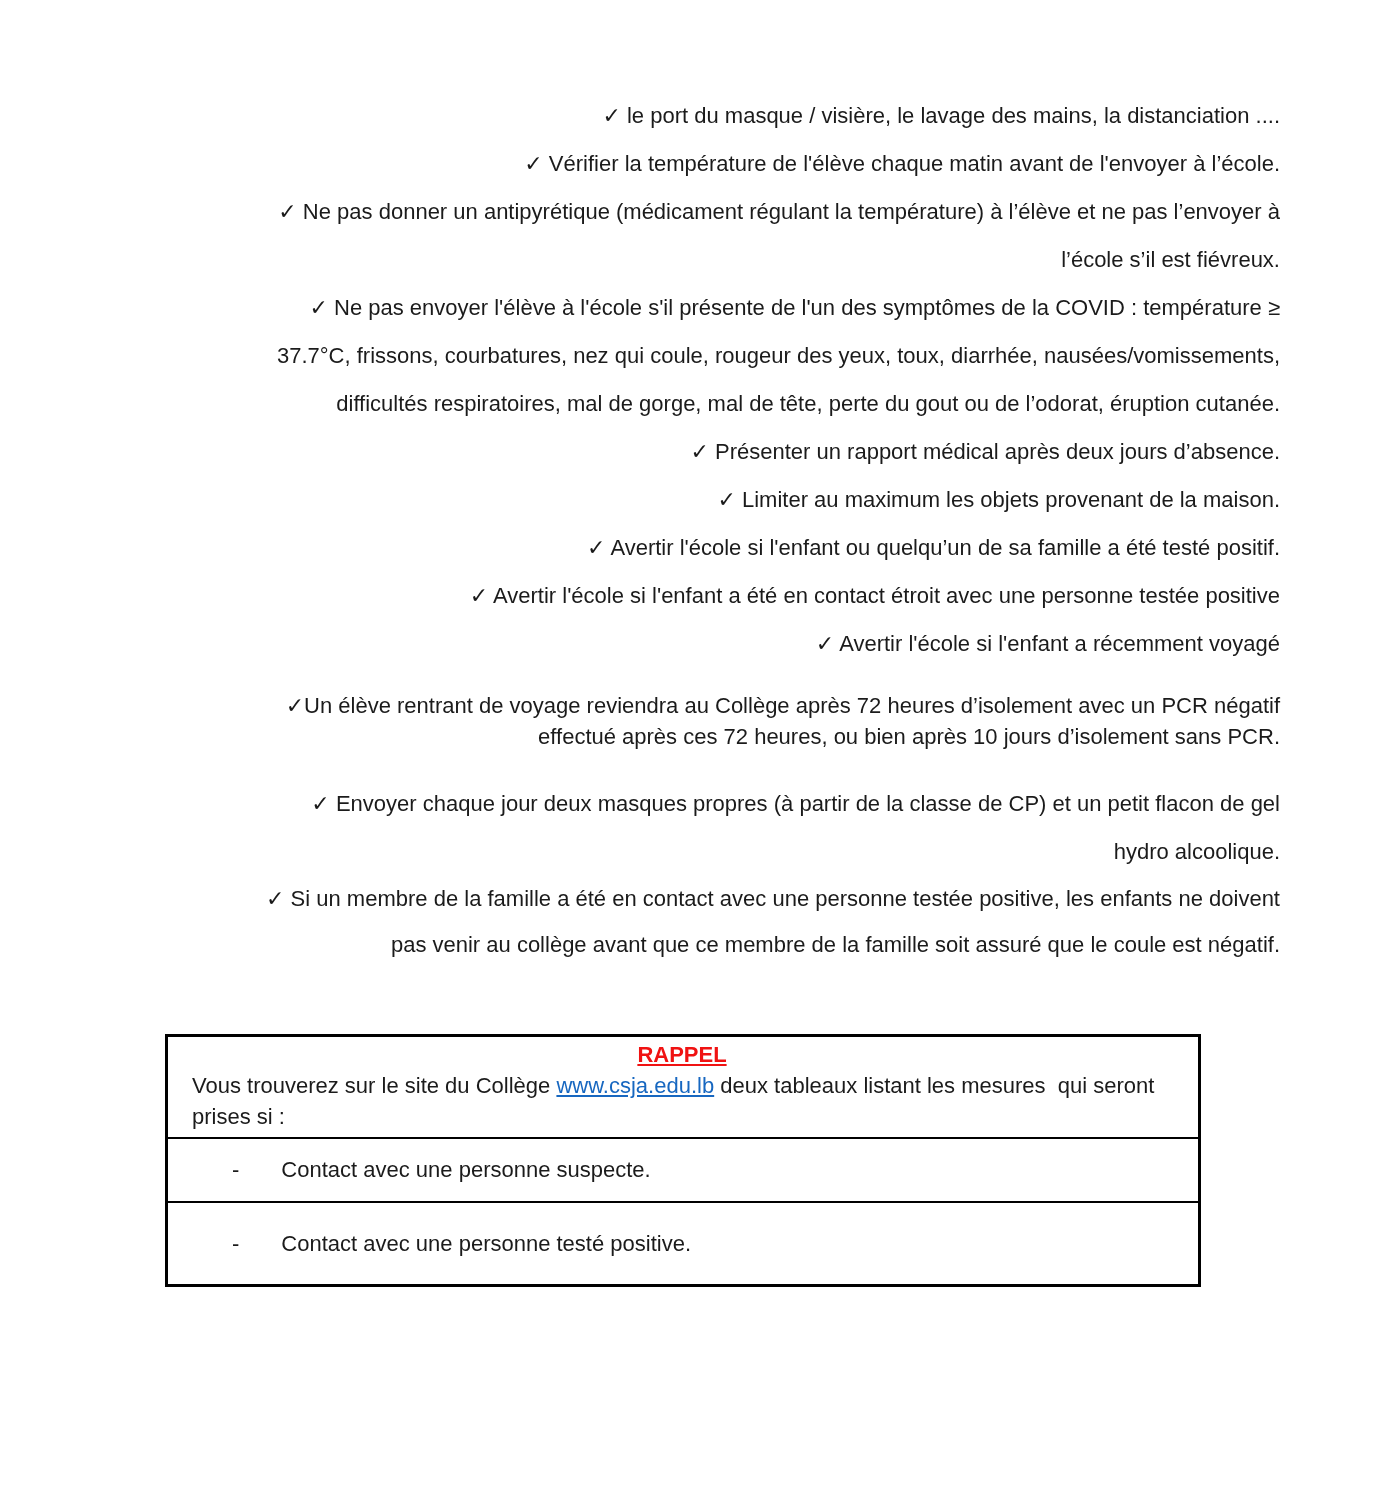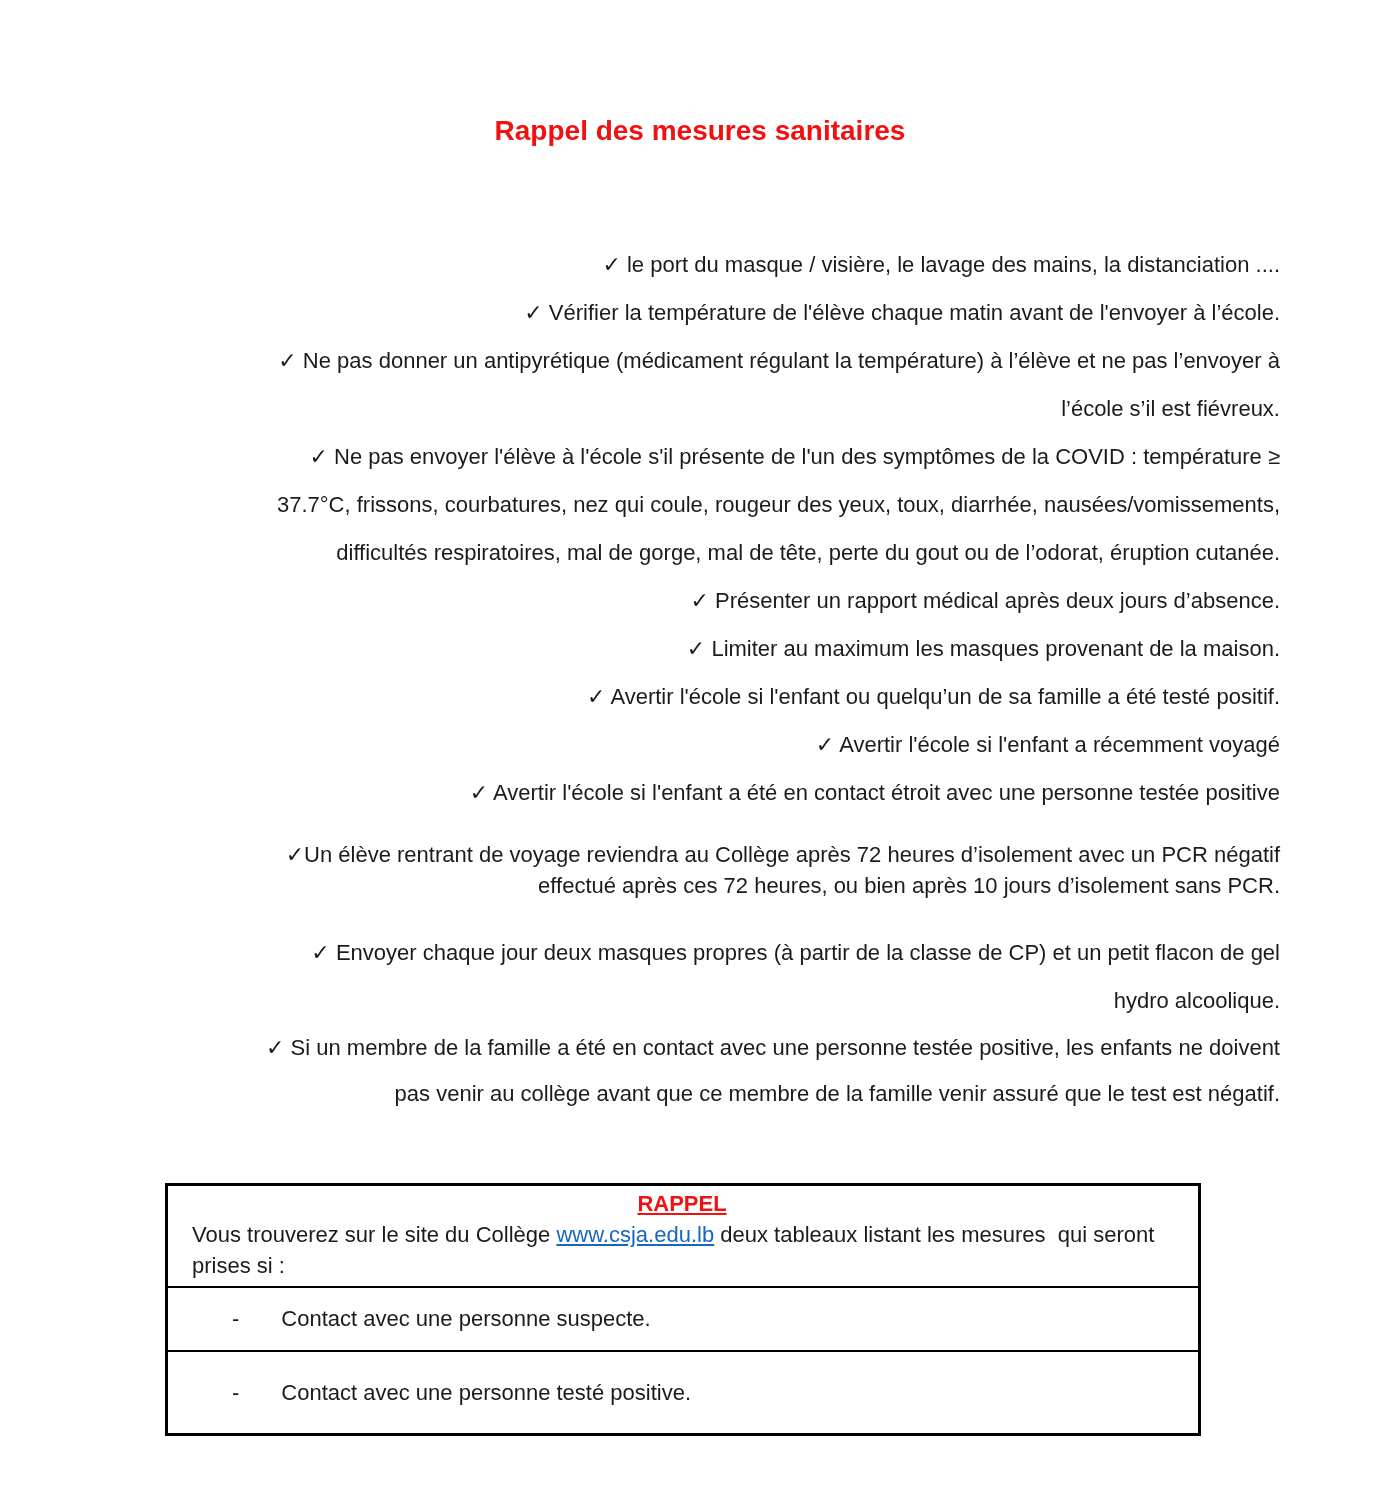--- a/index.html
+++ b/index.html
@@ -89,21 +89,20 @@
   .row-cell.r2 { height: 79px; }
   .row-text {
     margin-left: 42px;
   }
 </style>
 </head>
 <body>
 
 <div class="page">
 
-  <h1 class="doc-title">Rappel des mesures sanitaires</h1>
 
   <div class="checklist">
 
     <div class="item">
       <div class="line">✓ le port du masque / visière, le lavage des mains, la distanciation ....</div>
     </div>
 
     <div class="item">
       <div class="line">✓ Vérifier la température de l'élève chaque matin avant de l'envoyer à l’école.</div>
     </div>
@@ -117,48 +116,48 @@
       <div class="line">✓ Ne pas envoyer l'élève à l'école s'il présente de l'un des symptômes de la COVID : température ≥</div>
       <div class="line">37.7°C, frissons, courbatures, nez qui coule, rougeur des yeux, toux, diarrhée, nausées/vomissements,</div>
       <div class="line">difficultés respiratoires, mal de gorge, mal de tête, perte du gout ou de l’odorat, éruption cutanée.</div>
     </div>
 
     <div class="item">
       <div class="line">✓ Présenter un rapport médical après deux jours d’absence.</div>
     </div>
 
     <div class="item">
-      <div class="line">✓ Limiter au maximum les masques provenant de la maison.</div>
+      <div class="line">✓ Limiter au maximum les objets provenant de la maison.</div>
     </div>
 
     <div class="item">
       <div class="line">✓ Avertir l'école si l'enfant ou quelqu’un de sa famille a été testé positif.</div>
     </div>
 
     <div class="item">
-      <div class="line">✓ Avertir l'école si l'enfant a récemment voyagé</div>
+      <div class="line">✓ Avertir l'école si l'enfant a été en contact étroit avec une personne testée positive</div>
     </div>
 
     <div class="item">
-      <div class="line">✓ Avertir l'école si l'enfant a été en contact étroit avec une personne testée positive</div>
+      <div class="line">✓ Avertir l'école si l'enfant a récemment voyagé</div>
     </div>
 
     <div class="item tight">
       <div class="line">✓Un élève rentrant de voyage reviendra au Collège après 72 heures d’isolement avec un PCR négatif</div>
       <div class="line">effectué après ces 72 heures, ou bien après 10 jours d’isolement sans PCR.</div>
     </div>
 
     <div class="item">
       <div class="line"> ✓ Envoyer chaque jour deux masques propres (à partir de la classe de CP) et un petit flacon de gel</div>
       <div class="line">hydro alcoolique.</div>
     </div>
 
     <div class="item mid">
       <div class="line">✓ Si un membre de la famille a été en contact avec une personne testée positive, les enfants ne doivent</div>
-      <div class="line">pas venir au collège avant que ce membre de la famille venir assuré que le test est négatif.</div>
+      <div class="line">pas venir au collège avant que ce membre de la famille soit assuré que le coule est négatif.</div>
     </div>
 
     <table class="rappel-table">
       <tbody>
           <tr>
         <td class="hdr-cell">
           <div class="rappel-heading">
             <span>RAPPEL</span>
           </div>
           <div class="intro"><span>Vous trouverez sur le site du Collège </span><a>www.csja.edu.lb</a><span> deux tableaux listant les mesures  qui seront prises si :</span></div>

